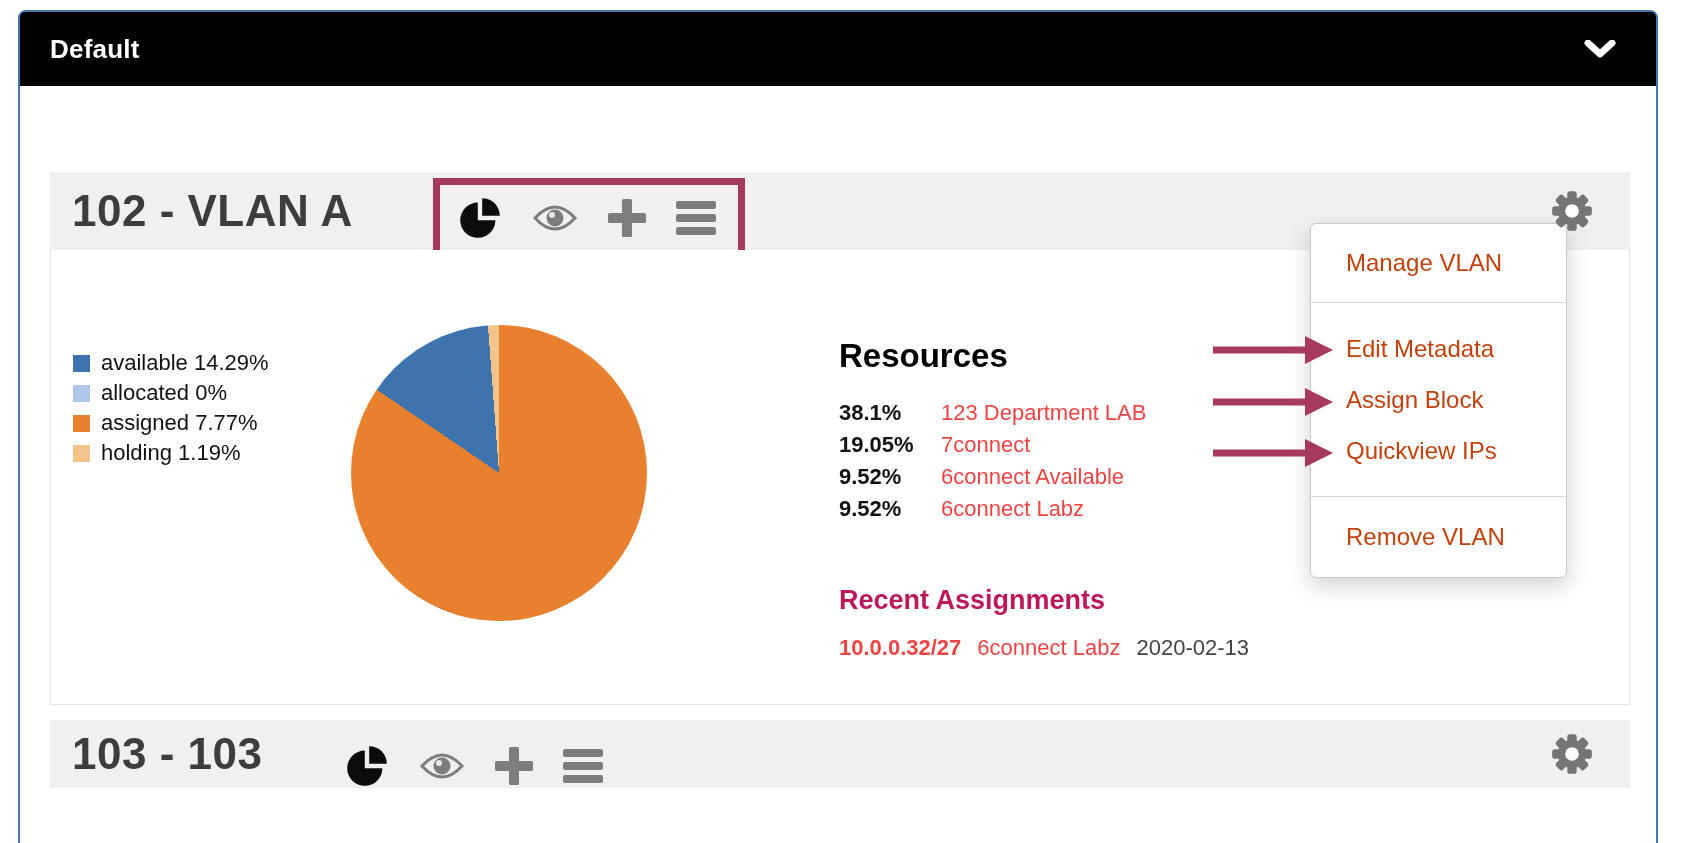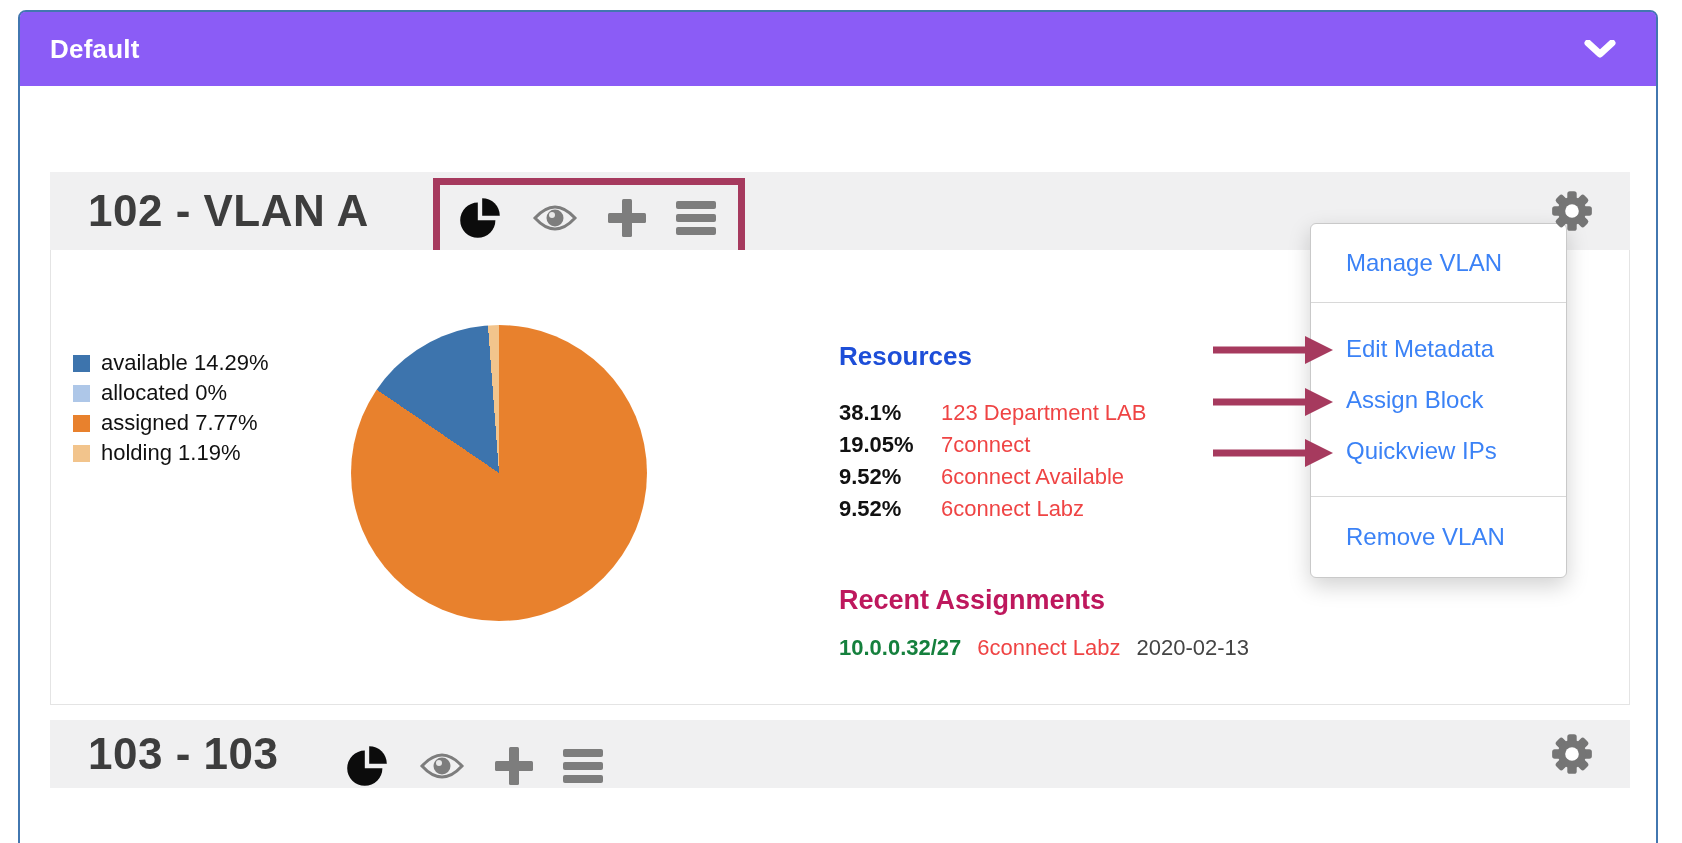--- a/index.html
+++ b/index.html
@@ -8,29 +8,29 @@
     background:#ffffff;
     font-family:"Liberation Sans","DejaVu Sans",sans-serif;
     -webkit-font-smoothing:antialiased;
   }
   
   .panel{
     position:absolute;left:18px;top:10px;width:1640px;height:860px;
     border:2px solid #4277b0;border-radius:8px 8px 0 0;background:#fff;box-sizing:border-box;
   }
   .panel-header{
-    height:74px;background:#8b5cf6;border-radius:5px 5px 0 0;
+    height:74px;background:#000000;border-radius:5px 5px 0 0;
     display:flex;align-items:center;padding:0 40px 0 30px;box-sizing:border-box;
   }
   .panel-title{color:#ffffff;font-size:26px;font-weight:bold;letter-spacing:.2px;}
   .chevron{margin-left:auto;display:flex;align-items:center;}
   
   .vlan-row{
     position:absolute;left:50px;width:1580px;background:#f0f0f1;
-    display:flex;align-items:center;box-sizing:border-box;padding-left:16px;
+    display:flex;align-items:center;box-sizing:border-box;
   }
   #row102{top:172px;height:78px;}
   #row103{top:720px;height:68px;}
   .vlan-title{
     font-size:44px;font-weight:bold;color:#3d3d3d;padding-left:22px;
     letter-spacing:.5px;white-space:nowrap;
   }
   .icon-group{display:flex;align-items:center;gap:30px;}
   #row102 .anno-box{
     position:absolute;left:383px;top:6px;width:312px;height:80px;
@@ -44,40 +44,40 @@
     position:absolute;left:50px;top:250px;width:1580px;height:455px;background:#fff;
     border:1px solid #e4e4e4;border-top:none;box-sizing:border-box;
   }
   .legend{position:absolute;left:22px;top:98px;}
   .legend-row{display:flex;align-items:center;height:30px;}
   .legend-swatch{width:17px;height:17px;margin-right:11px;flex:none;}
   .legend-label{font-size:22px;color:#111;white-space:nowrap;}
   .pie{
     position:absolute;left:300px;top:75px;width:296px;height:296px;border-radius:50%;
   }
-  .res-heading{position:absolute;left:788px;top:88px;font-size:26px;font-weight:bold;color:#1d4ed8;line-height:36px;}
+  .res-heading{position:absolute;left:788px;top:88px;font-size:33px;font-weight:bold;color:#000000;line-height:36px;}
   .res-rows{position:absolute;left:788px;top:147px;}
   .res-row{display:flex;height:32px;align-items:center;font-size:22px;}
   .res-pct{font-weight:bold;color:#111;width:102px;flex:none;}
   a.blue-link{color:#ef4444;text-decoration:none;cursor:pointer;white-space:nowrap;}
   .recent-heading{position:absolute;left:788px;top:332px;font-size:27px;font-weight:bold;color:#be185d;line-height:36px;}
   .recent-rows{position:absolute;left:788px;top:384px;}
   .recent-row{display:flex;align-items:center;height:28px;font-size:22px;gap:16px;}
-  .recent-block{font-weight:bold;color:#15803d;}
+  .recent-block{font-weight:bold;color:#ef4444;}
   .recent-date{color:#444;}
   
   .gear-menu{
     position:absolute;left:1310px;top:223px;width:257px;z-index:20;
     background:#fff;border:1px solid #c9c9c9;border-radius:6px;
     box-shadow:0 8px 22px rgba(0,0,0,.18);box-sizing:border-box;
   }
   .menu-divider{height:1px;background:#d8d8d8;}
   .menu-item{
     display:flex;align-items:center;padding-left:35px;
-    font-size:24px;color:#3b82f6;cursor:pointer;white-space:nowrap;
+    font-size:24px;color:#c2410c;cursor:pointer;white-space:nowrap;
   }
   .menu-group:nth-child(1) .menu-item{height:78px;}
   .menu-group:nth-child(3){padding:20px 0;}
   .menu-group:nth-child(3) .menu-item{height:51px;}
   .menu-group:nth-child(5) .menu-item{height:80px;}
   
   .anno-arrow{position:absolute;left:1213px;width:120px;height:30px;z-index:25;}
   #arrow1{top:335px;} #arrow2{top:387px;} #arrow3{top:438px;}
   svg{display:block;}
 </style>

